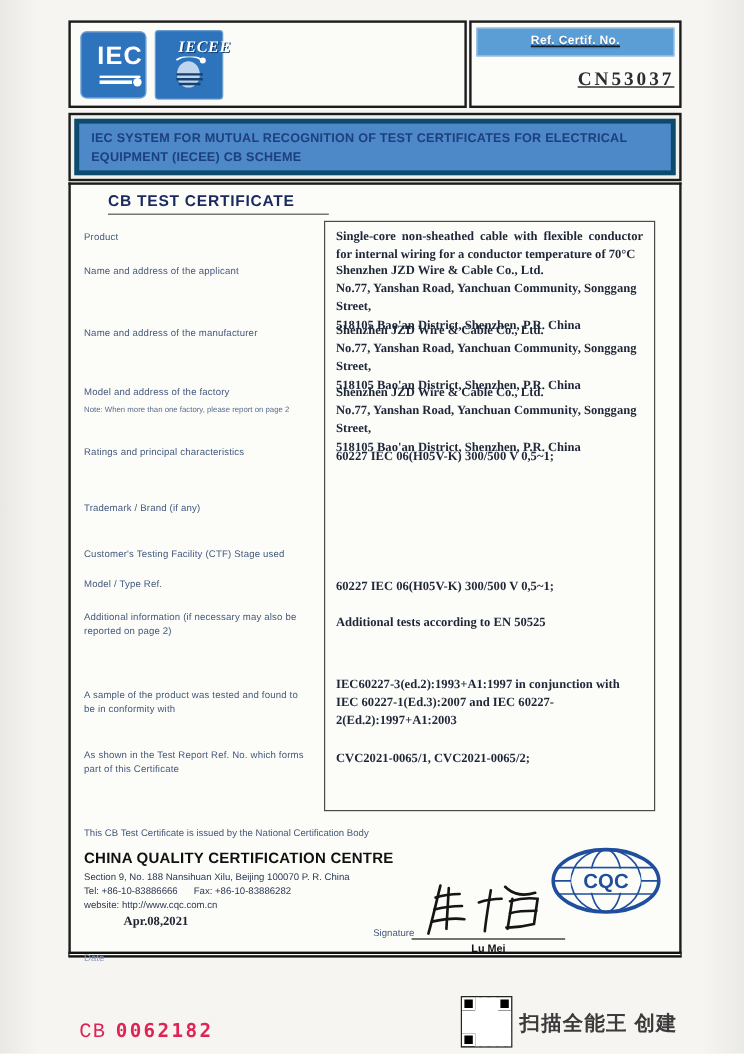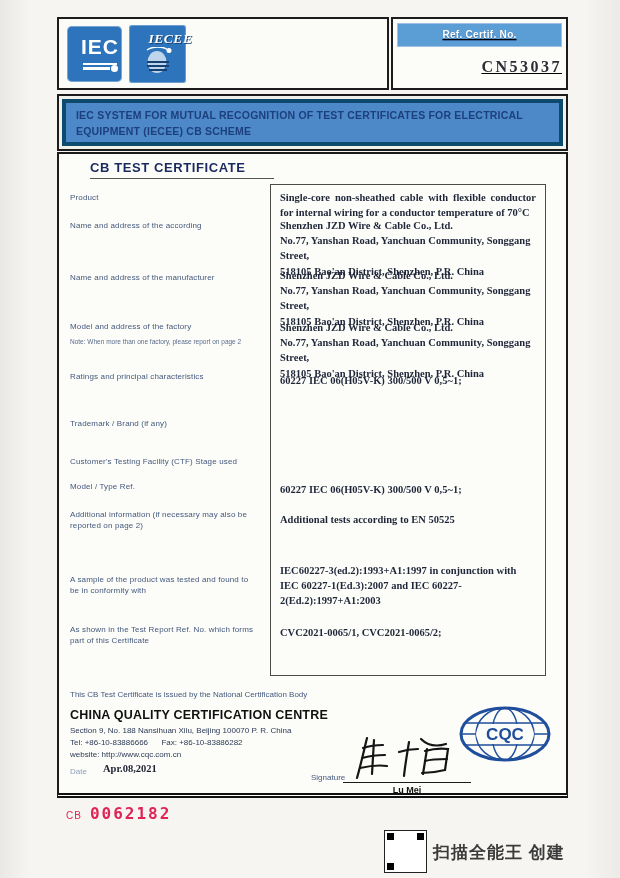--- a/index.html
+++ b/index.html
@@ -79,32 +79,32 @@
   .val {
     position:absolute; left:9px; right:9px;
     font-family:"Liberation Serif", serif; font-weight:bold;
     font-size:10.5px; color:#1e2638; line-height:1.45;
   }
   .val.justify { text-align:justify; }
 
   .issued-line { position:absolute; left:11px; top:536px; font-size:8px; color:#44597c; }
   .centre-name { position:absolute; left:11px; top:554px; font-size:12.5px; font-weight:bold; color:#101010; letter-spacing:.2px; }
   .footer-small { position:absolute; left:11px; font-size:8px; color:#2c3a55; white-space:pre; }
-  .date-label { position:absolute; left:11px; top:613px; font-size:8px; color:#8fa0bd; }
+  .date-label { position:absolute; left:11px; top:640px; font-size:8px; color:#8fa0bd; }
   .date-value { position:absolute; left:44px; top:609px; font-family:"Liberation Serif", serif; font-weight:bold; font-size:10.5px; color:#1e2230; }
   .sig-label { position:absolute; left:252px; top:619px; font-size:8px; color:#44597c; }
   .sig-svg { position:absolute; left:288px; top:578px; }
   .sig-line { position:absolute; left:284px; top:628px; width:128px; border-top:1.5px solid #1a1a1a; }
   .sig-name { position:absolute; left:284px; top:631px; width:128px; text-align:center; font-size:9px; font-weight:bold; color:#111; }
   .cqc-logo { position:absolute; left:398px; top:551px; }
 
   
   .cb-line { position:absolute; left:66px; top:804px; color:#e02355; display:flex; align-items:baseline; gap:8px; }
-  .cb-prefix { font-family:Liberation Sans, sans-serif; font-size:10px; letter-spacing:1px; }
-  .cb-number { font-family:"DejaVu Sans Mono", monospace; font-weight:bold; font-size:16px; letter-spacing:2px; }
+  .cb-prefix { font-family:Liberation Mono, monospace; font-size:17px; letter-spacing:1px; }
+  .cb-number { font-family:"DejaVu Sans Mono", monospace; font-weight:bold; font-size:16px; letter-spacing:2px;margin-top:45px; }
   .qr { position:absolute; left:385px; top:831px; width:41px; height:41px; background:#fff;
         background-image:
           repeating-linear-gradient(0deg,#111 0 3px,transparent 3px 6px),
           repeating-linear-gradient(90deg,#111 0 3px,transparent 3px 7px);
         background-blend-mode:screen; outline:1px solid #222; }
   .qr .finder { position:absolute; width:11px; height:11px; background:#000; box-shadow:inset 0 0 0 2px #fff, inset 0 0 0 3.5px #000; }
   .qr .f-tl { left:0; top:0; } .qr .f-tr { right:0; top:0; } .qr .f-bl { left:0; bottom:0; }
   .watermark { position:absolute; left:433px; top:841px; font-size:17px; font-weight:600; color:#3b3b3b; letter-spacing:1px; }
 </style>
 </head>
@@ -141,21 +141,21 @@
   </div>
 
   <div class="banner">
     <div class="banner-inner">IEC SYSTEM FOR MUTUAL RECOGNITION OF TEST CERTIFICATES FOR ELECTRICAL EQUIPMENT (IECEE) CB SCHEME</div>
   </div>
 
   <div class="main-box">
     <div class="cert-title">CB TEST CERTIFICATE</div>
 
     <div class="flabel" style="top:38px">Product</div>
-    <div class="flabel" style="top:66px">Name and address of the according</div>
+    <div class="flabel" style="top:66px">Name and address of the applicant</div>
     <div class="flabel" style="top:118px">Name and address of the manufacturer</div>
     <div class="flabel" style="top:167px">Model and address of the factory</div>
     <div class="fnote" style="top:184px">Note: When more than one factory, please report on page 2</div>
     <div class="flabel" style="top:217px">Ratings and principal characteristics</div>
     <div class="flabel" style="top:264px">Trademark / Brand (if any)</div>
     <div class="flabel" style="top:302px">Customer's Testing Facility (CTF) Stage used</div>
     <div class="flabel" style="top:327px">Model / Type Ref.</div>
     <div class="flabel" style="top:355px;width:188px">Additional information (if necessary may also be reported on page 2)</div>
     <div class="flabel" style="top:420px;width:188px">A sample of the product was tested and found to be in conformity with</div>
     <div class="flabel" style="top:470px;width:185px">As shown in the Test Report Ref. No. which forms part of this Certificate</div>

